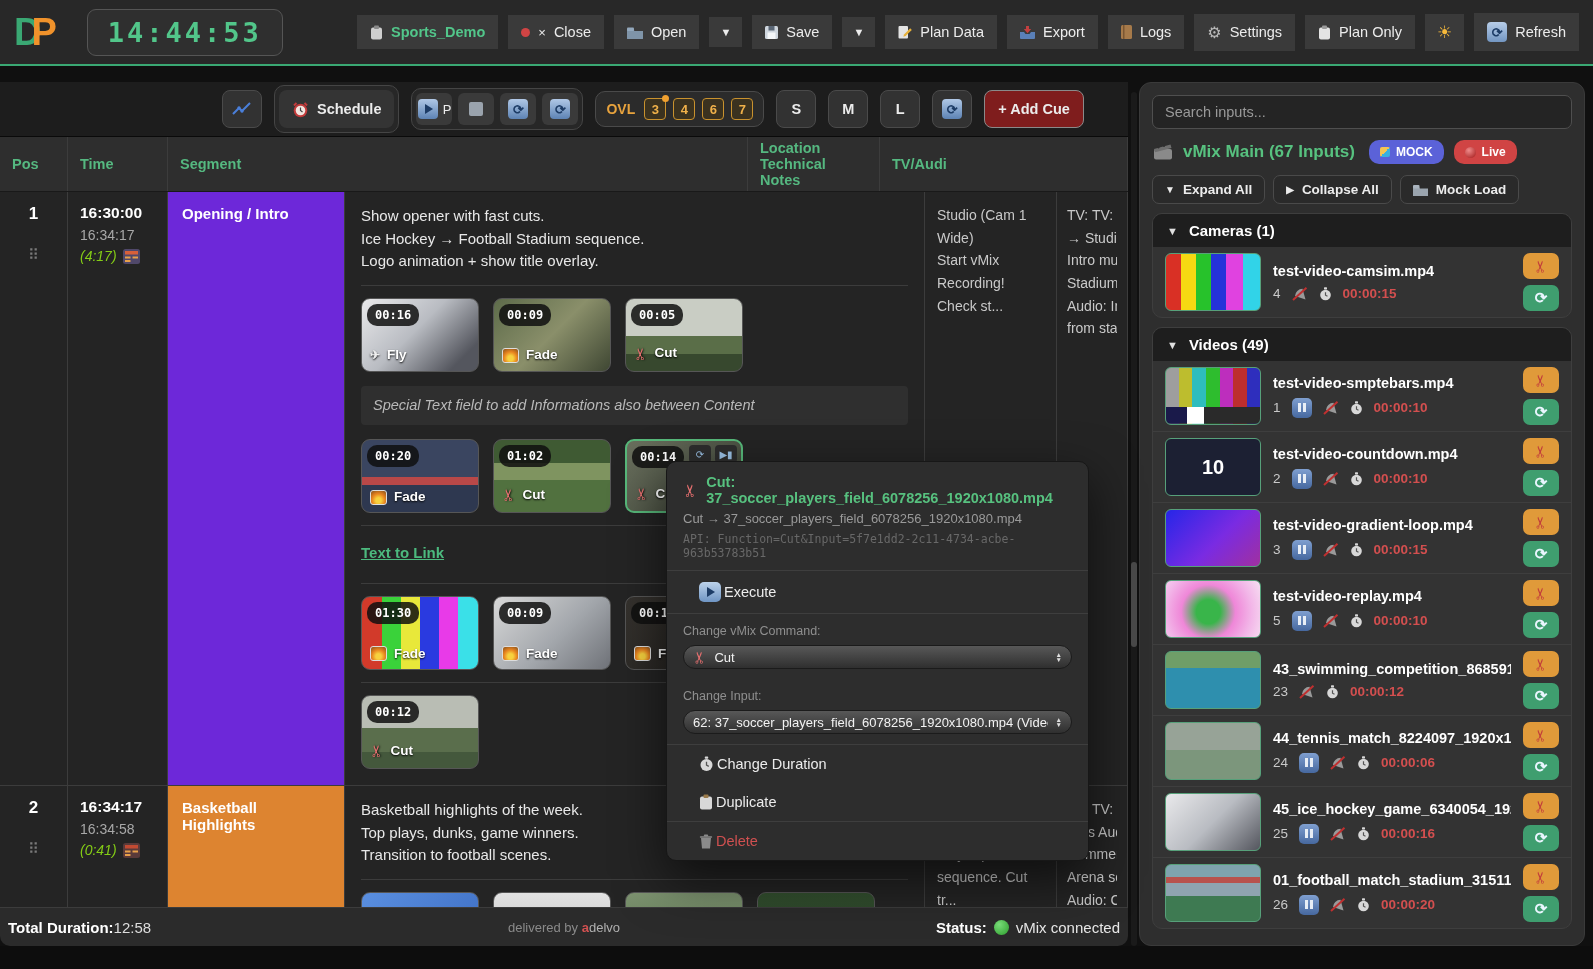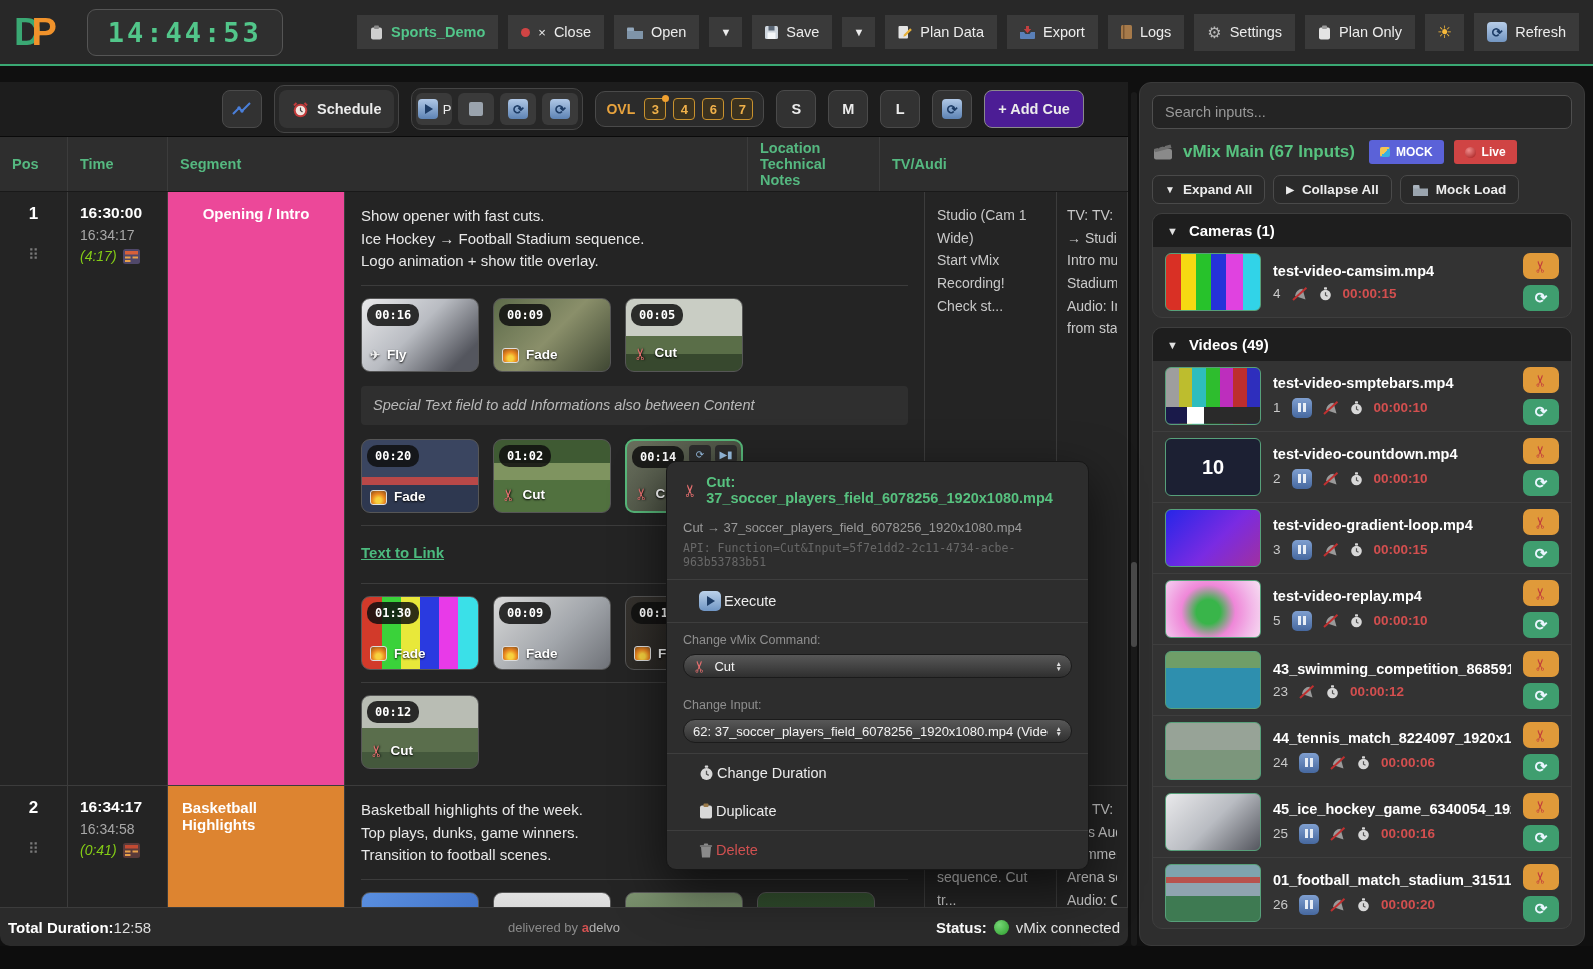--- a/index.html
+++ b/index.html
@@ -49,21 +49,21 @@
   .blue-chip.glyphic { color:#1d3c66; font-weight:700; font-size:13px; }
   .stop-chip { width:14px; height:14px; background:#9aa3ad; border-radius:2px; }
   .ovl-grp { border:1px solid #4a4a4a; border-radius:10px; background:#2b2b2b; padding:6px 10px;
              display:flex; gap:7px; align-items:center; }
   .ovl-lbl { color:#e8a33d; font-weight:800; font-size:14px; margin-right:2px; }
   .ovl-num { min-width:22px; height:22px; border:1px solid #c9922e; border-radius:4px; color:#f0b14a;
              background:#3b321f; font-weight:700; font-size:13px; display:flex; align-items:center;
              justify-content:center; position:relative; }
   .ovl-num.has-dot::after { content:""; position:absolute; top:-4px; right:-4px; width:7px; height:7px;
              border-radius:50%; background:#f0a030; }
-  .addcue { border:1px solid #8a8a8a; background:#4c1d95; font-weight:700; }
+  .addcue { border:1px solid #8a8a8a; background:#7f1d1d; font-weight:700; }
 
   
   .table-wrap { flex:1; overflow:hidden; background:#242424; border-top:1px solid #0a0a0a;
                 display:flex; flex-direction:column; }
   .thead { display:flex; background:#2e2e2e; color:#55b880; font-weight:700; font-size:14.5px;
            border-bottom:1px solid #191919; flex:none; }
   .th { padding:9px 12px; border-right:1px solid #3c3c3c; display:flex; flex-direction:column; justify-content:center; }
   .c-pos { width:68px; flex:none; }
   .c-time { width:100px; flex:none; }
   .c-title { width:177px; flex:none; }
@@ -80,21 +80,21 @@
   .pos-num { font-weight:700; font-size:17px; color:#fff; }
   .drag-dots { color:#7a7a7a; font-size:15px; display:block; margin-top:22px; }
 
   .td.c-time { padding:12px 12px; }
   .t-start { font-weight:700; font-size:15.5px; color:#fff; }
   .t-end { color:#a8a8a8; font-size:14px; margin-top:5px; }
   .t-dur { color:#84cc16; font-style:italic; font-size:14px; margin-top:5px; display:flex; gap:6px; align-items:center; }
 
   .td.c-title { padding:0; }
   .title-fill { height:100%; padding:13px 14px; font-weight:700; color:#fff; font-size:15px; }
-  .title-fill.green { background:#ec4899;text-align:center; }
+  .title-fill.green { background:#6d28d9; }
   .title-fill.orange { background:#dd8430; }
 
   .td.c-seg { padding:13px 16px; font-size:15px; line-height:1.5; color:#e8e8e8; overflow:hidden; }
   .seg-div { border-top:1px solid #3c3c3c; margin:12px 0; }
   .clips { display:flex; gap:14px; margin:6px 0; }
   .thumb { width:118px; height:74px; border-radius:9px; position:relative; border:1px solid #565656;
            overflow:hidden; flex:none; background:#444; }
   .thumb .tbadge { position:absolute; top:5px; left:5px; background:rgba(15,15,15,.85); color:#fff;
            font-family:"DejaVu Sans Mono", monospace; font-size:12px; font-weight:700;
            padding:2px 8px; border-radius:10px; }
@@ -147,21 +147,21 @@
   .st-dot { width:15px; height:15px; border-radius:50%;
             background:radial-gradient(circle at 35% 30%, #7ae07a, #2e9e2e); }
 
   
   .ctx { position:absolute; left:666px; top:461px; width:423px; background:#2d2d2d;
          border:1px solid #171717; border-radius:10px; box-shadow:0 18px 50px rgba(0,0,0,.6);
          z-index:50; overflow:hidden; }
   .ctx-head { padding:12px 16px 10px; }
   .ctx-title { color:#57c17f; font-weight:700; font-size:14.5px; display:flex; gap:9px; align-items:center; }
   .ctx-title .cut-ic { font-size:17px; }
-  .ctx-sub { color:#9a9a9a; font-size:13px; margin-top:14px; }
+  .ctx-sub { color:#9a9a9a; font-size:13px; margin-top:5px; }
   .ctx-api { color:#686868; font-family:"DejaVu Sans Mono", monospace; font-size:11.5px; margin-top:6px; }
   .ctx-divider { border-top:1px solid #3e3e3e; }
   .ctx-item { display:flex; gap:3px; align-items:center; padding:11px 32px; color:#ececec;
               font-size:14.5px; cursor:default; }
   .ctx-item.danger { color:#d05050; }
   .exec-ic { width:22px; height:20px; border-radius:5px; background:linear-gradient(#bcd2ea,#6f95c4);
              display:flex; align-items:center; justify-content:center; flex:none; }
   .exec-ic .tri { width:0; height:0; border-top:5px solid transparent; border-bottom:5px solid transparent;
              border-left:8px solid #1d3c66; margin-left:2px; }
   .ctx-label { color:#8f8f8f; font-size:12.5px; padding:10px 16px 5px; }
@@ -177,21 +177,21 @@
   .vscroll .vthumb { position:absolute; top:55%; width:6px; height:85px; background:#4a4a4a; border-radius:3px; }
 
   
   .sidebar { flex:1; margin:0 8px 0 0; background:#2e2e2e; border:1px solid #3a3a3a; border-radius:12px;
              padding:12px; display:flex; flex-direction:column; gap:9px; overflow:hidden; }
   .search { height:34px; width:100%; background:#242424; border:1px solid #4f4f4f; border-radius:7px;
             color:#cfcfcf; padding:0 12px; font-size:14.5px; font-family:"Liberation Sans", sans-serif; }
   .search::placeholder { color:#9a9a9a; }
   .sb-title-row { display:flex; align-items:center; gap:10px; padding:2px 2px; }
   .sb-title { color:#57c17f; font-size:17px; font-weight:700; margin-right:4px; }
-  .badge { border-radius:3px; padding:5px 11px; font-size:12px; font-weight:800; color:#fff;
+  .badge { border-radius:10px; padding:5px 11px; font-size:12px; font-weight:800; color:#fff;
            display:flex; gap:6px; align-items:center; }
   .badge.mock { background:#5b62d8; }
   .badge.live { background:#d04444; }
   .mock-ic { width:10px; height:10px; border-radius:2px; background:linear-gradient(135deg,#f6c453 50%,#3ab0e0 50%); }
   .live-dot { width:11px; height:11px; border-radius:50%; background:radial-gradient(circle at 35% 30%,#f08a8a,#a11818); }
   .sb-btns { display:flex; gap:8px; }
   .sb-btn { background:#2a2a2a; border:1px solid #4a4a4a; border-radius:7px; padding:6px 12px;
             color:#ececec; font-size:13.5px; font-weight:700; display:flex; gap:8px; align-items:center; }
   .sb-btn .cg { font-size:10px; }
   .section { background:#333; border:1px solid #3e3e3e; border-radius:10px; overflow:hidden; flex:none; }

